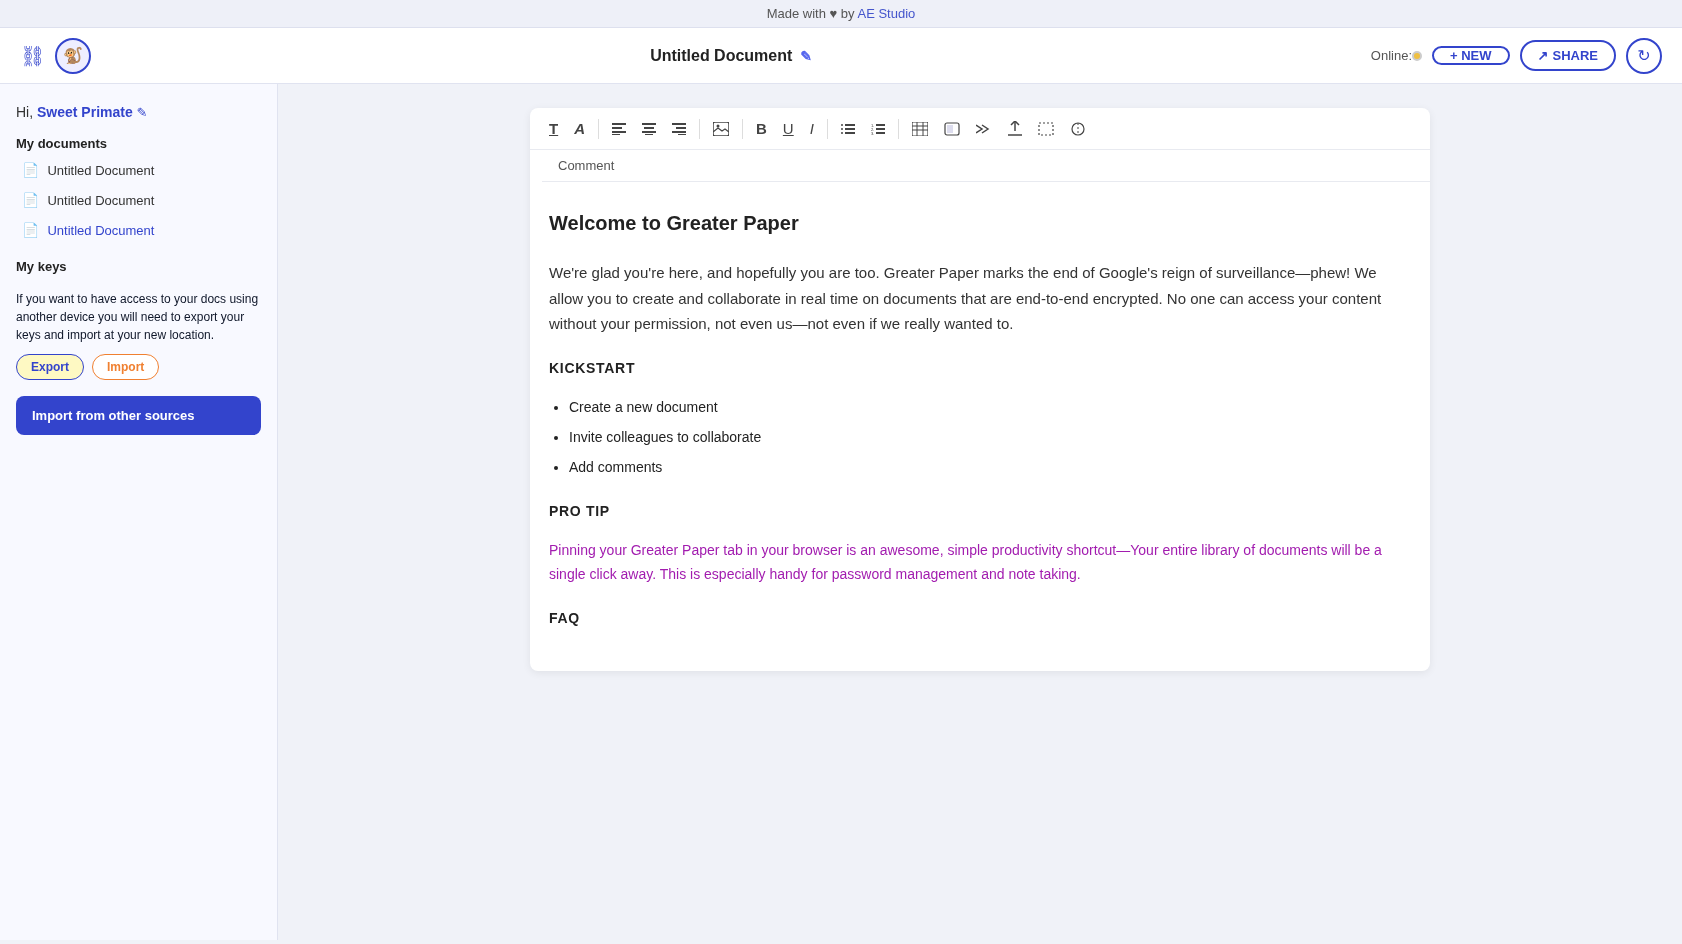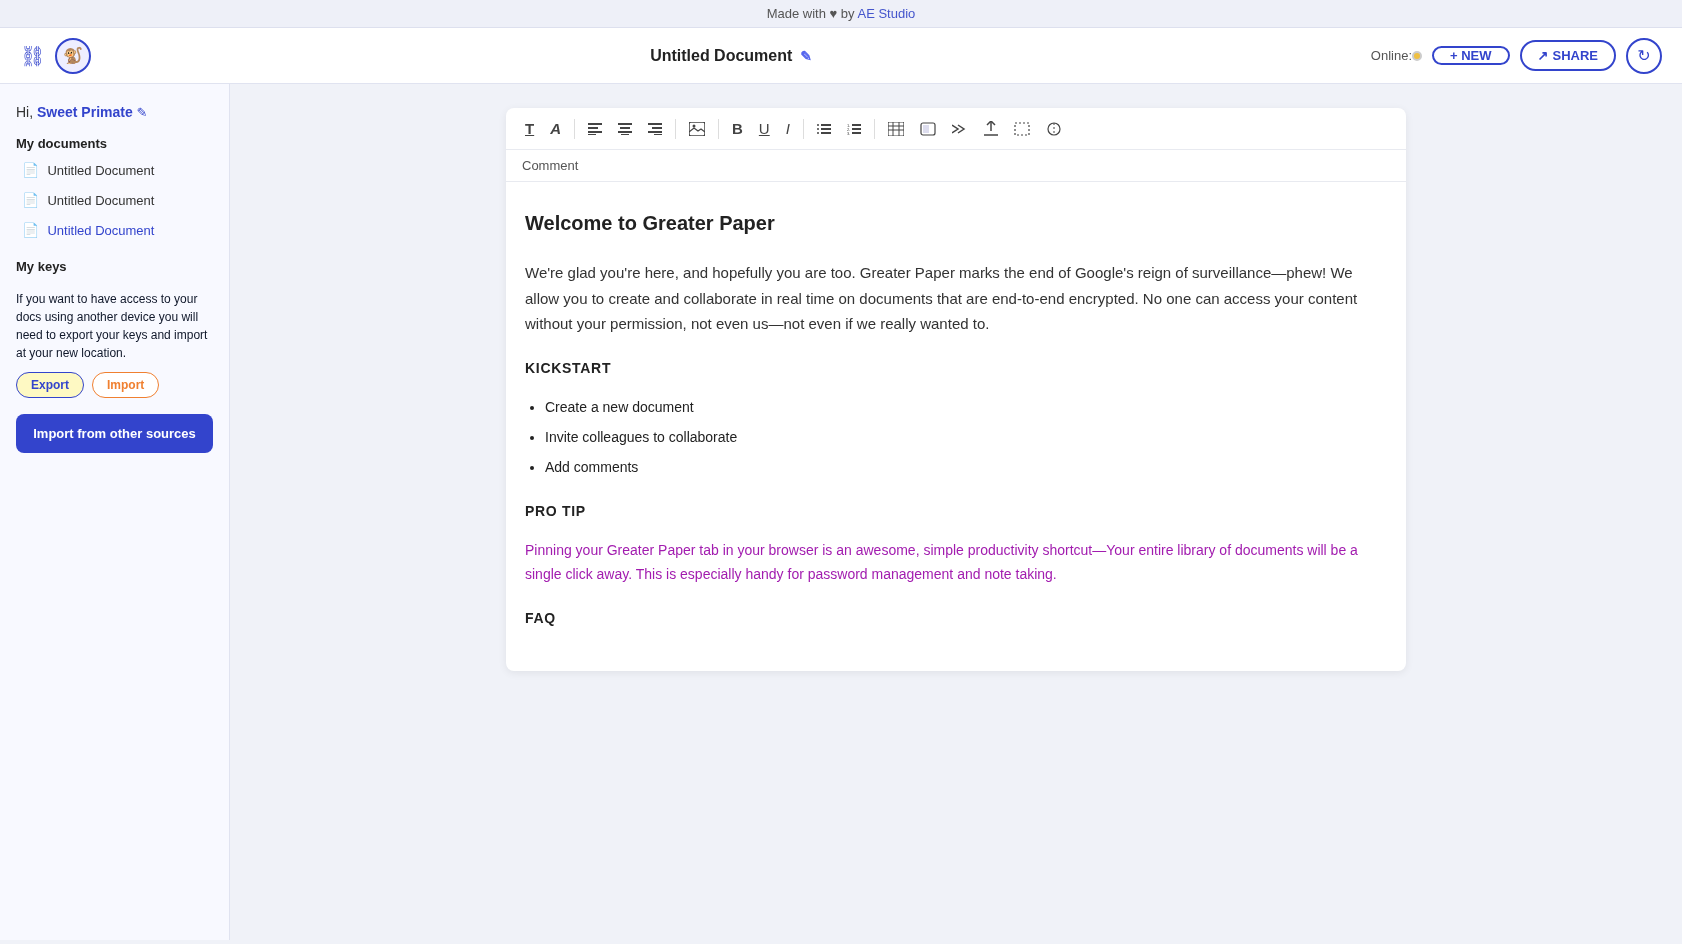--- a/index.html
+++ b/index.html
@@ -49,21 +49,21 @@
     .btn-refresh {
       background: #fff; border: 2px solid #3344cc; color: #3344cc; border-radius: 50%;
       width: 36px; height: 36px; font-size: 16px; cursor: pointer; display: flex; align-items: center; justify-content: center;
     }
 
     
     .main-layout { display: flex; height: calc(944px - 56px - 32px); }
 
     
     .sidebar {
-      width: 230px; background: #f8f9ff; border-right: 1px solid #e0e3f0;
+      width: 278px; background: #f8f9ff; border-right: 1px solid #e0e3f0;
       padding: 20px 16px; display: flex; flex-direction: column; gap: 16px; flex-shrink: 0;
       overflow-y: auto;
     }
     .greeting { font-size: 14px; color: #333; }
     .greeting strong { color: #3344cc; font-weight: 700; }
     .edit-name-icon { color: #3344cc; cursor: pointer; font-size: 13px; }
     .section-title { font-size: 13px; font-weight: 700; color: #222; margin-bottom: 6px; }
     .doc-list { display: flex; flex-direction: column; gap: 4px; }
     .doc-item {
       display: flex; align-items: center; gap: 8px;
@@ -81,21 +81,21 @@
       border: 1.5px solid #3344cc; color: #3344cc; background: #fef9c3;
       border-radius: 16px; padding: 5px 14px; font-size: 12px; cursor: pointer; font-weight: 600;
     }
     .btn-import {
       border: 1.5px solid #f08030; color: #f08030; background: #fff;
       border-radius: 16px; padding: 5px 14px; font-size: 12px; cursor: pointer; font-weight: 600;
     }
     .btn-import-sources {
       background: #3344cc; color: #fff; border: none;
       border-radius: 8px; padding: 12px 16px; font-size: 13px; font-weight: 600; cursor: pointer;
-      width: 100%; text-align: center;
+      width: 100%; text-align: left;
     }
 
     
     .editor-area { flex: 1; padding: 24px 40px; overflow-y: auto; background: #f0f2f8; }
     .editor-card {
       background: #fff; border-radius: 8px; max-width: 900px; margin: 0 auto;
       box-shadow: 0 2px 8px rgba(0,0,0,0.07);
     }
 
     
@@ -103,21 +103,21 @@
       display: flex; align-items: center; gap: 2px;
       padding: 8px 12px; border-bottom: 1px solid #e8eaf0; flex-wrap: wrap;
     }
     .toolbar-btn {
       background: none; border: none; cursor: pointer; padding: 4px 7px; border-radius: 4px;
       color: #444; font-size: 14px; display: flex; align-items: center; justify-content: center;
     }
     .toolbar-separator { width: 1px; height: 20px; background: #ddd; margin: 0 4px; }
 
     
-    .comment-bar { padding: 8px 16px; border-bottom: 1px solid #e8eaf0; font-size: 13px; color: #555; }
+    .comment-bar { padding: 8px 16px; border-bottom: 1px solid #e8eaf0; font-size: 13px; color: #555; margin-left: 12px; }
 
     
     .doc-content { padding: 24px 19px; line-height: 1.7; font-size: 15px; color: #222; }
     .doc-title { font-size: 20px; font-weight: 700; margin-bottom: 20px; }
     .doc-body-text { margin-bottom: 20px; color: #333; }
     .doc-section-heading { font-size: 14px; font-weight: 700; color: #222; margin: 20px 0 16px; letter-spacing: 0.05em; }
     .doc-bullet-list { padding-left: 20px; margin-bottom: 16px; }
     .doc-bullet-list li { margin-bottom: 6px; font-size: 14px; }
     .pro-tip-text { font-size: 14px; color: #a21caf; line-height: 1.7; }
   </style>

